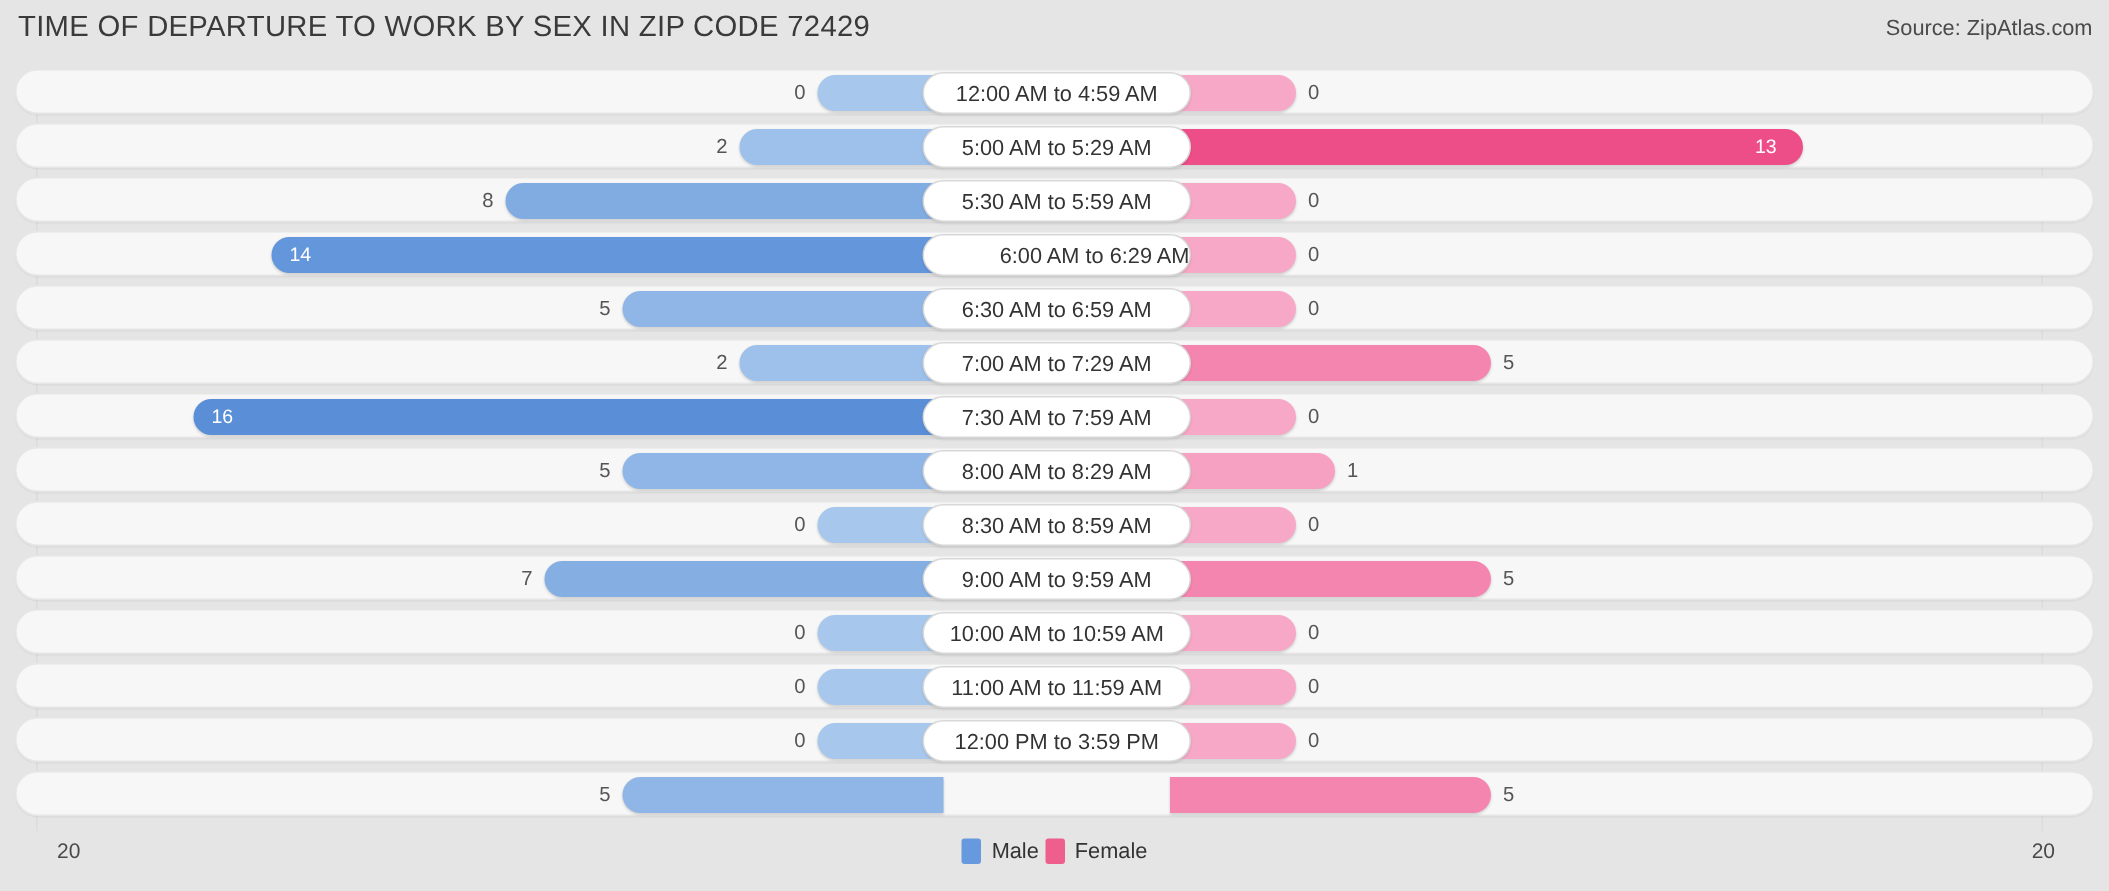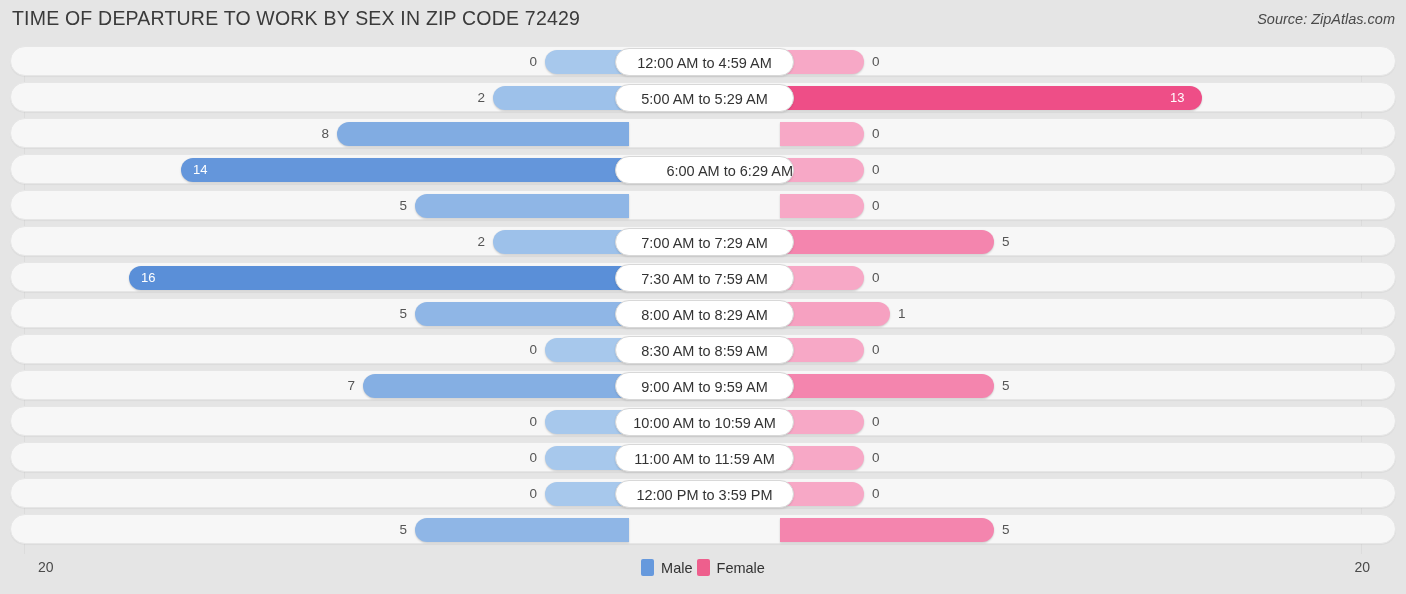--- a/index.html
+++ b/index.html
@@ -23,21 +23,20 @@
     font-size: 19.5px;
     letter-spacing: .2px;
     color: #3a3a3a;
     font-weight: 400;
     white-space: nowrap;
   }
   .source {
     position: absolute;
     right: 11px; top: 11px;
     font-size: 14.5px;
-    font-style: italic;
     color: #4a4a4a;
     white-space: nowrap;
   }
 
   
   .plot {
     position: absolute;
     left: 0; top: 46px;
     width: 1406px; height: 508px;
   }
@@ -165,33 +164,35 @@
           <div class="vlab outside-left" style="left: 436px; width: 38px;">2</div>
           <div class="bar female" style="left: 769px; width: 422px; background: rgb(238, 78, 135);"></div>
           <div class="vlab inside" style="left: 1159px; z-index: 4;">13</div>
           <div class="catpill" style="left: 604px; width: 179px;">5:00 AM to 5:29 AM</div>
         </div>
         <div class="row">
           <div class="bar male" style="left: 326px; width: 292px; background: rgb(129, 172, 226);"></div>
           <div class="vlab outside-left" style="left: 280px; width: 38px;">8</div>
           <div class="bar female" style="left: 769px; width: 84px; background: rgb(247, 168, 198);"></div>
           <div class="vlab outside-right" style="left: 861px; width: 40px;">0</div>
+          <div class="catpill" style="left: 604px; width: 179px;">5:30 AM to 5:59 AM</div>
         </div>
         <div class="row">
           <div class="bar male" style="left: 170px; width: 448px; background: rgb(100, 150, 219);"></div>
           <div class="vlab inside" style="left: 182px; z-index: 4;">14</div>
           <div class="bar female" style="left: 769px; width: 84px; background: rgb(247, 168, 198);"></div>
           <div class="vlab outside-right" style="left: 861px; width: 40px;">0</div>
           <div class="catpill" style="left: 604px; width: 179px; text-align: right;">6:00 AM to 6:29 AM</div>
         </div>
         <div class="row">
           <div class="bar male" style="left: 404px; width: 214px; background: rgb(143, 182, 230);"></div>
           <div class="vlab outside-left" style="left: 358px; width: 38px;">5</div>
           <div class="bar female" style="left: 769px; width: 84px; background: rgb(247, 168, 198);"></div>
           <div class="vlab outside-right" style="left: 861px; width: 40px;">0</div>
+          <div class="catpill" style="left: 604px; width: 179px;">6:30 AM to 6:59 AM</div>
         </div>
         <div class="row">
           <div class="bar male" style="left: 482px; width: 136px; background: rgb(157, 193, 234);"></div>
           <div class="vlab outside-left" style="left: 436px; width: 38px;">2</div>
           <div class="bar female" style="left: 769px; width: 214px; background: rgb(244, 133, 174);"></div>
           <div class="vlab outside-right" style="left: 991px; width: 40px;">5</div>
           <div class="catpill" style="left: 604px; width: 179px;">7:00 AM to 7:29 AM</div>
         </div>
         <div class="row">
           <div class="bar male" style="left: 118px; width: 500px; background: rgb(90, 143, 216);"></div>

